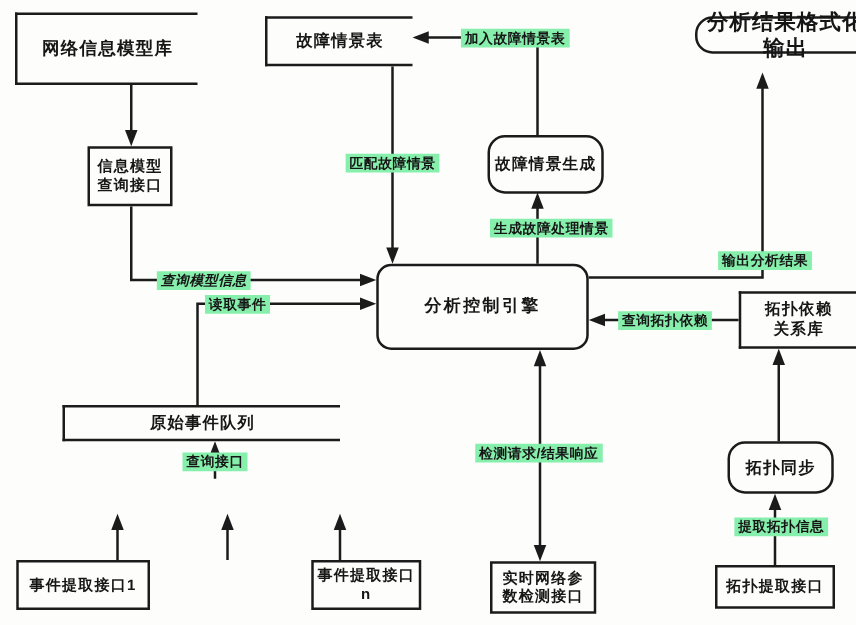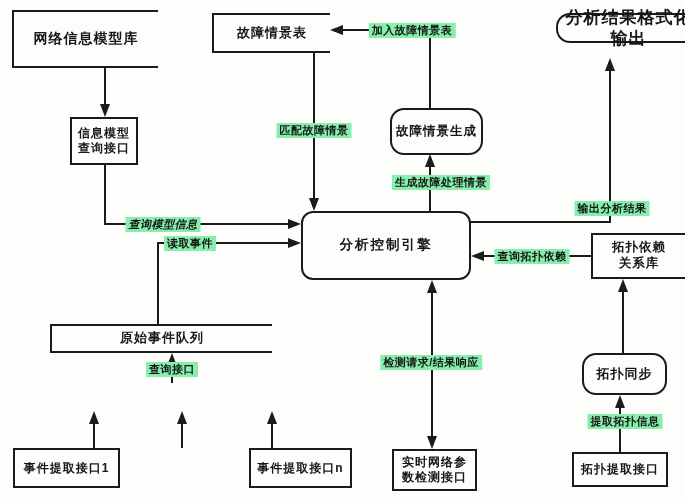--- a/index.html
+++ b/index.html
@@ -109,21 +109,21 @@
       <span class="two">信息模型</span>
       <span class="two">查询接口</span>
     </span>
   </div>
 
   <div class="node" style="left:13px;top:448px;width:107px;height:40px;font-size:12px;">
     <span>事件提取接口1</span>
   </div>
 
 
-  <div class="node" style="left:249px;top:448px;width:103px;height:40px;font-size:12px;">
+  <div class="node" style="left:249px;top:448px;width:88px;height:40px;font-size:12px;">
     <span>事件提取接口n</span>
   </div>
 
   <div class="node" style="left:392px;top:449px;width:85px;height:42px;font-size:12px;">
     <span>
       <span class="two">实时网络参</span>
       <span class="two">数检测接口</span>
     </span>
   </div>
 

